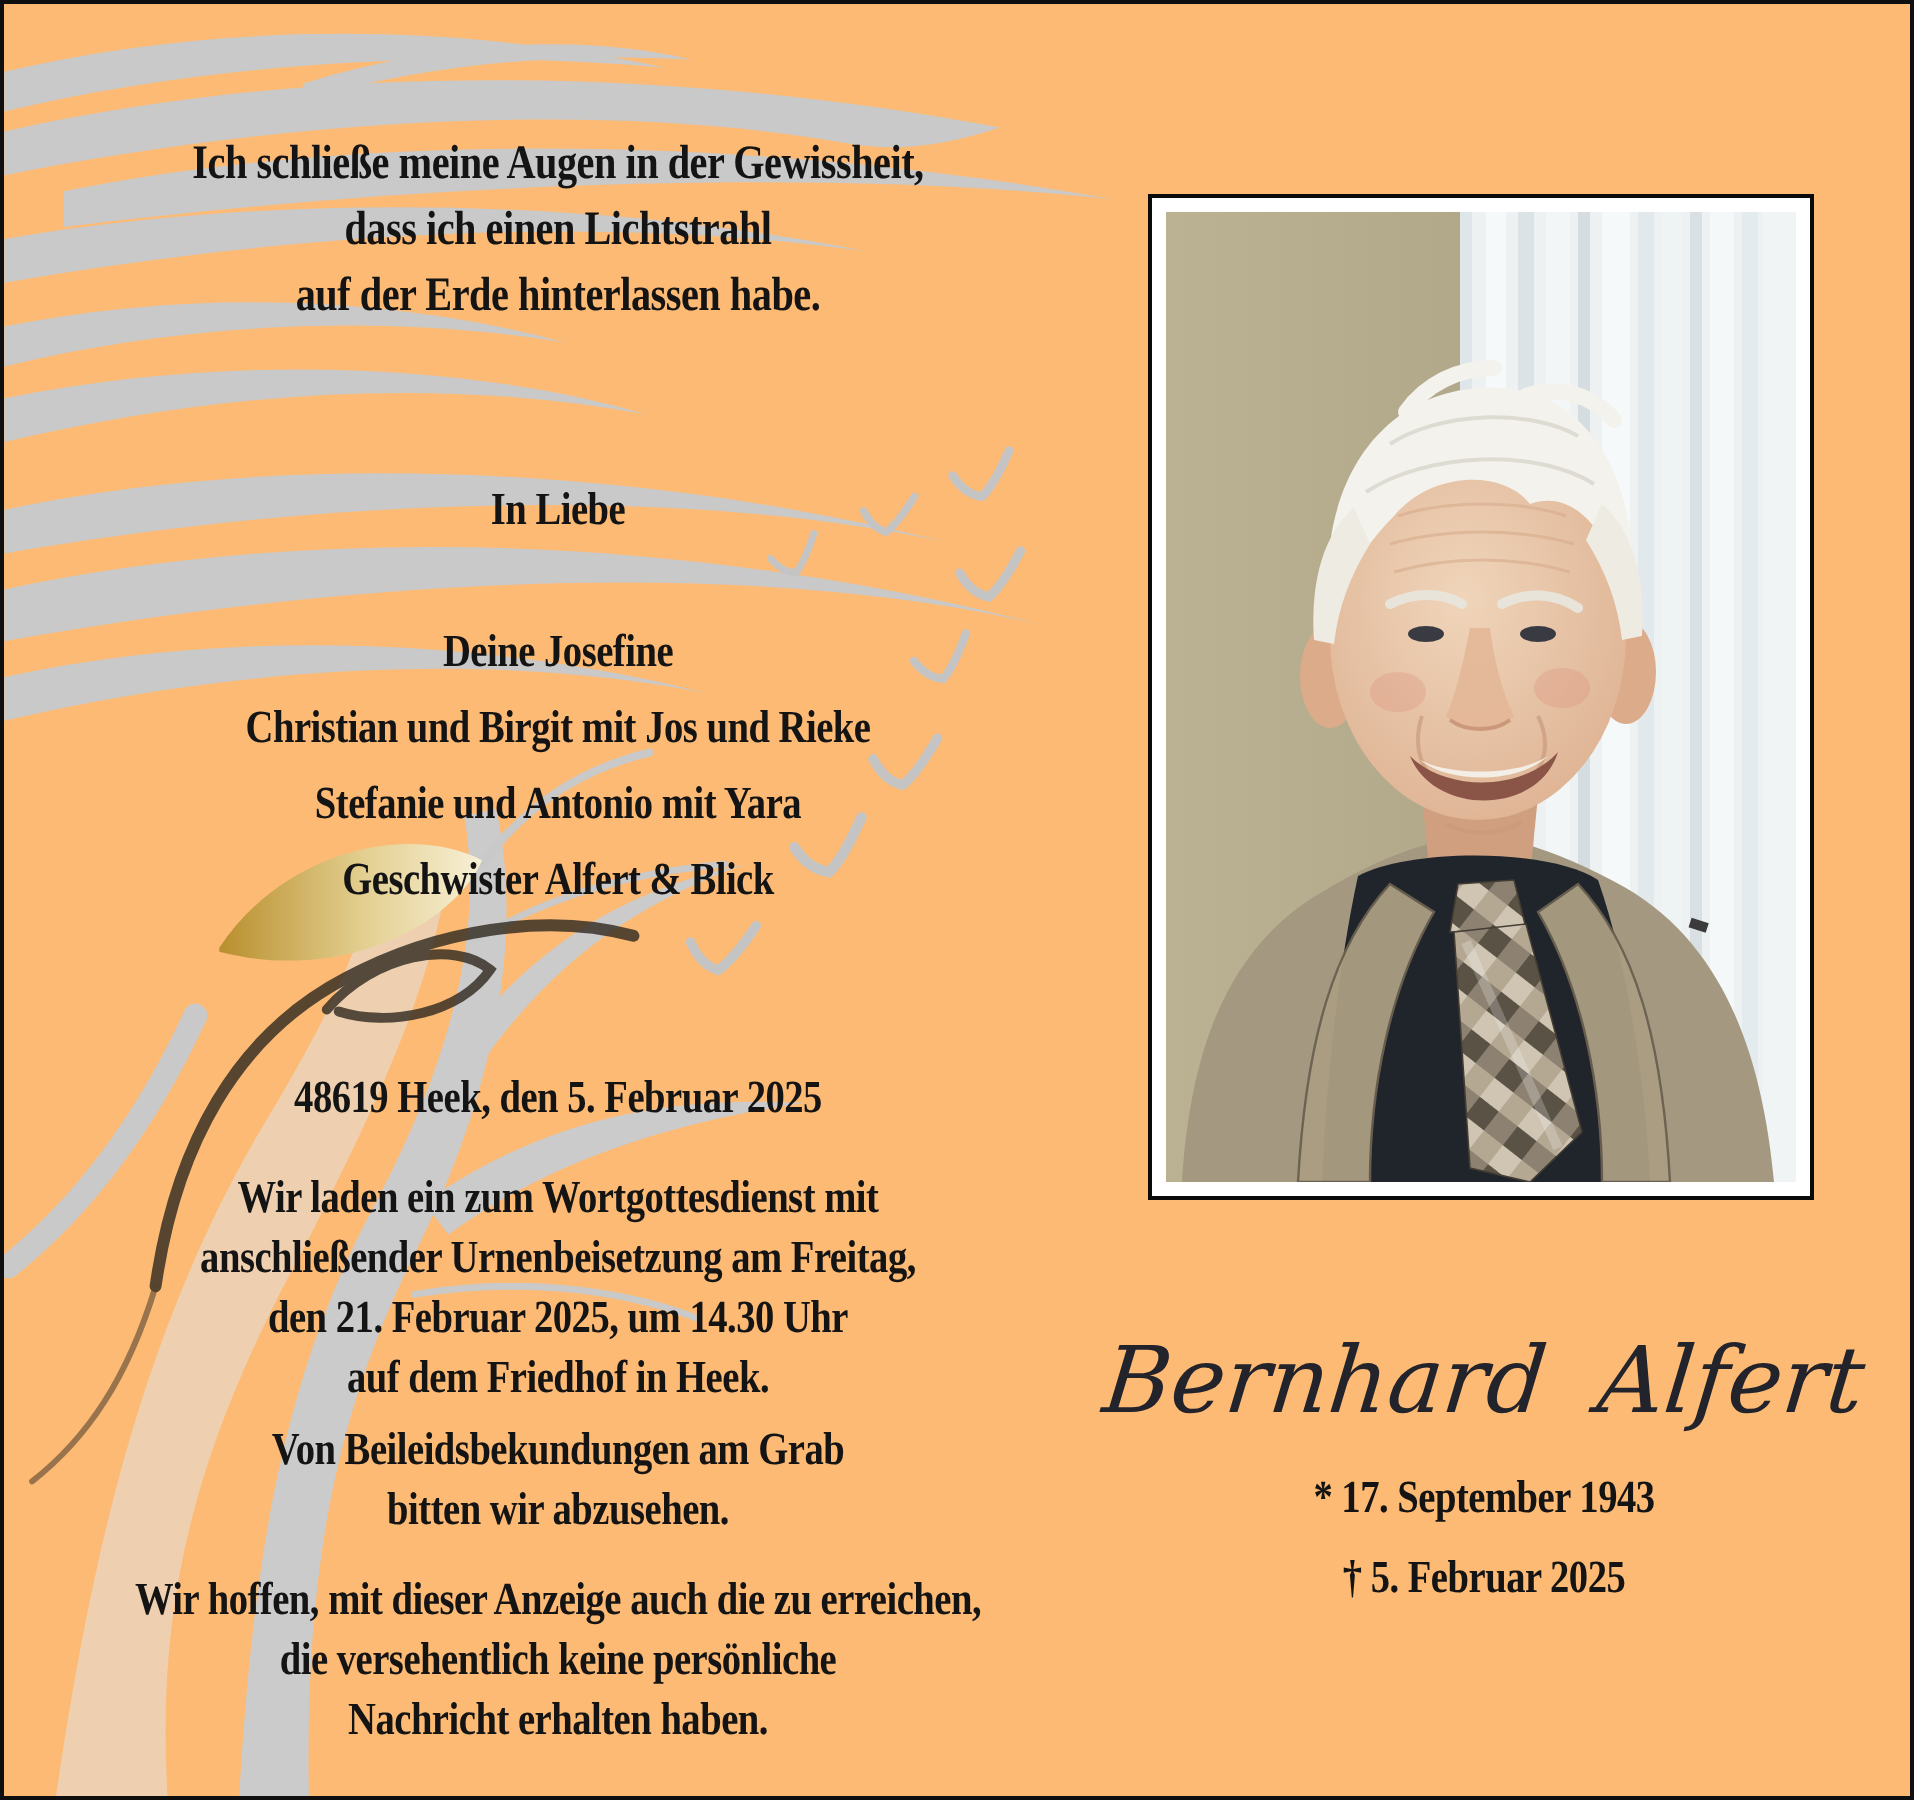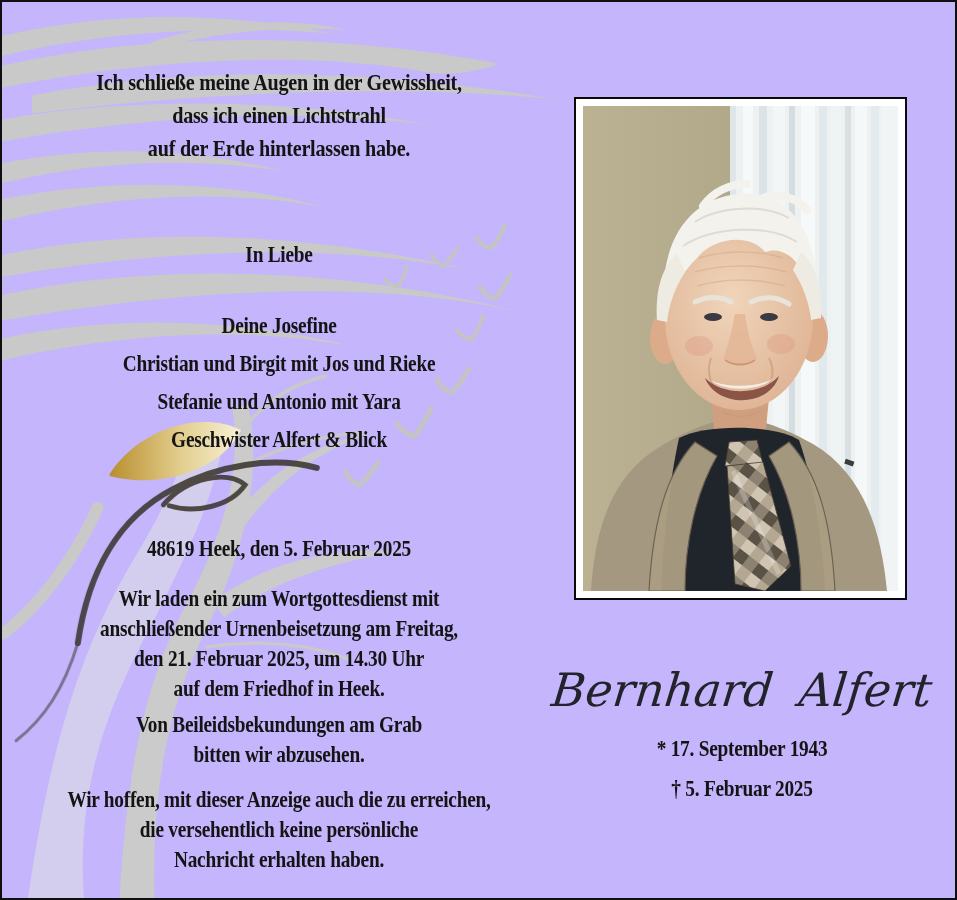--- a/index.html
+++ b/index.html
@@ -1,21 +1,21 @@
 <!DOCTYPE html>
 <html><head>
 <meta charset="utf-8">
 <style>
   html,body{margin:0;padding:0;background:#ffffff;}
   .card{
     position:relative;
     width:957px;height:900px;
     box-sizing:border-box;
     border:2px solid #0f0f0f;
-    background:#c4b5fd;
+    background:#fdba74;
     overflow:hidden;
     font-family:"Liberation Serif","DejaVu Serif",serif;
     color:#141414;
   }
   .bg{position:absolute;inset:0;width:100%;height:100%;z-index:0;}
   .txt{
     position:absolute;z-index:2;text-align:center;font-weight:bold;
     letter-spacing:-0.3px;transform:scaleX(0.84);transform-origin:50% 0;
   }
   .txt div{white-space:nowrap;}

